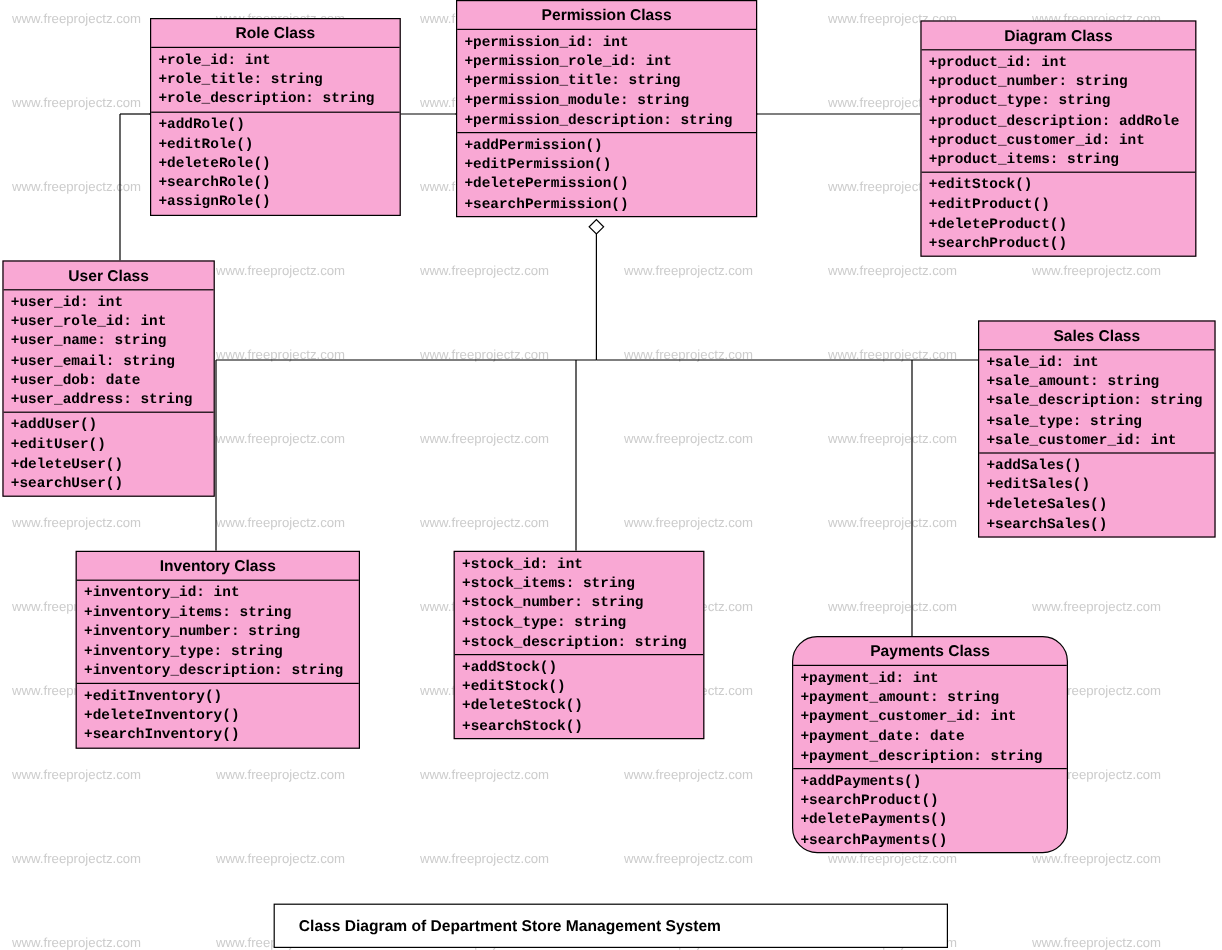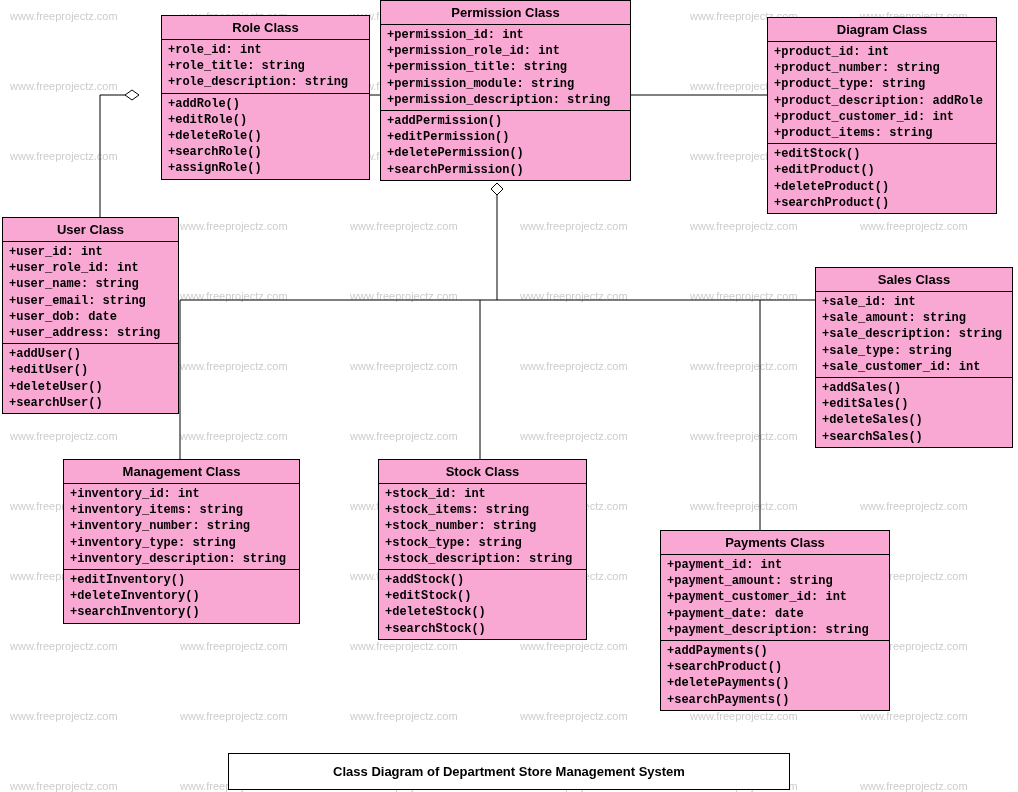--- a/index.html
+++ b/index.html
@@ -31,21 +31,20 @@
   line-height: 1.35;
   font-weight: bold;
 }
 .uml-section:last-child { border-bottom: none; }
 .caption-box {
   position: absolute;
   border: 1px solid #000;
   font-family: Arial, sans-serif;
   font-weight: bold;
   font-size: 13px;
-  text-align: center;
   padding: 10px 20px;
   background: #fff;
 }
 svg.connectors {
   position: absolute;
   top: 0; left: 0;
   width: 1018px;
   height: 792px;
   pointer-events: none;
 }
@@ -84,21 +83,21 @@
   <line x1="497" y1="300" x2="180" y2="300" stroke="#000"></line>
   <line x1="180" y1="300" x2="180" y2="459" stroke="#000"></line>
 
   <line x1="480" y1="300" x2="480" y2="459" stroke="#000"></line>
 
   <line x1="497" y1="300" x2="815" y2="300" stroke="#000"></line>
 
   <line x1="760" y1="300" x2="760" y2="530" stroke="#000"></line>
 </svg>
 
-<div class="uml-class" style="left:125px; top:15px; width:207px;margin-left:36px;">
+<div class="uml-class" style="left:125px; top:15px; width:207px;">
   <div class="uml-title">Role Class</div>
   <div class="uml-section">
       <div>+role_id: int</div>
       <div>+role_title: string</div>
       <div>+role_description: string</div>
     </div>
   <div class="uml-section">
       <div>+addRole()</div>
       <div>+editRole()</div>
       <div>+deleteRole()</div>
@@ -171,53 +170,52 @@
     </div>
   <div class="uml-section">
       <div>+addSales()</div>
       <div>+editSales()</div>
       <div>+deleteSales()</div>
       <div>+searchSales()</div>
     </div>
 </div>
 
 <div class="uml-class" style="left:63px; top:459px; width:235px;">
-  <div class="uml-title">Management Class</div>
+  <div class="uml-title">Inventory Class</div>
   <div class="uml-section">
       <div>+inventory_id: int</div>
       <div>+inventory_items: string</div>
       <div>+inventory_number: string</div>
       <div>+inventory_type: string</div>
       <div>+inventory_description: string</div>
     </div>
   <div class="uml-section">
       <div>+editInventory()</div>
       <div>+deleteInventory()</div>
       <div>+searchInventory()</div>
     </div>
 </div>
 
 <div class="uml-class" style="left:378px; top:459px; width:207px;">
-  <div class="uml-title">Stock Class</div>
   <div class="uml-section">
       <div>+stock_id: int</div>
       <div>+stock_items: string</div>
       <div>+stock_number: string</div>
       <div>+stock_type: string</div>
       <div>+stock_description: string</div>
     </div>
   <div class="uml-section">
       <div>+addStock()</div>
       <div>+editStock()</div>
       <div>+deleteStock()</div>
       <div>+searchStock()</div>
     </div>
 </div>
 
-<div class="uml-class" style="left:660px; top:530px; width:228px;">
+<div class="uml-class" style="left:660px; top:530px; width:228px;border-radius:21px;">
   <div class="uml-title">Payments Class</div>
   <div class="uml-section">
       <div>+payment_id: int</div>
       <div>+payment_amount: string</div>
       <div>+payment_customer_id: int</div>
       <div>+payment_date: date</div>
       <div>+payment_description: string</div>
     </div>
   <div class="uml-section">
       <div>+addPayments()</div>

